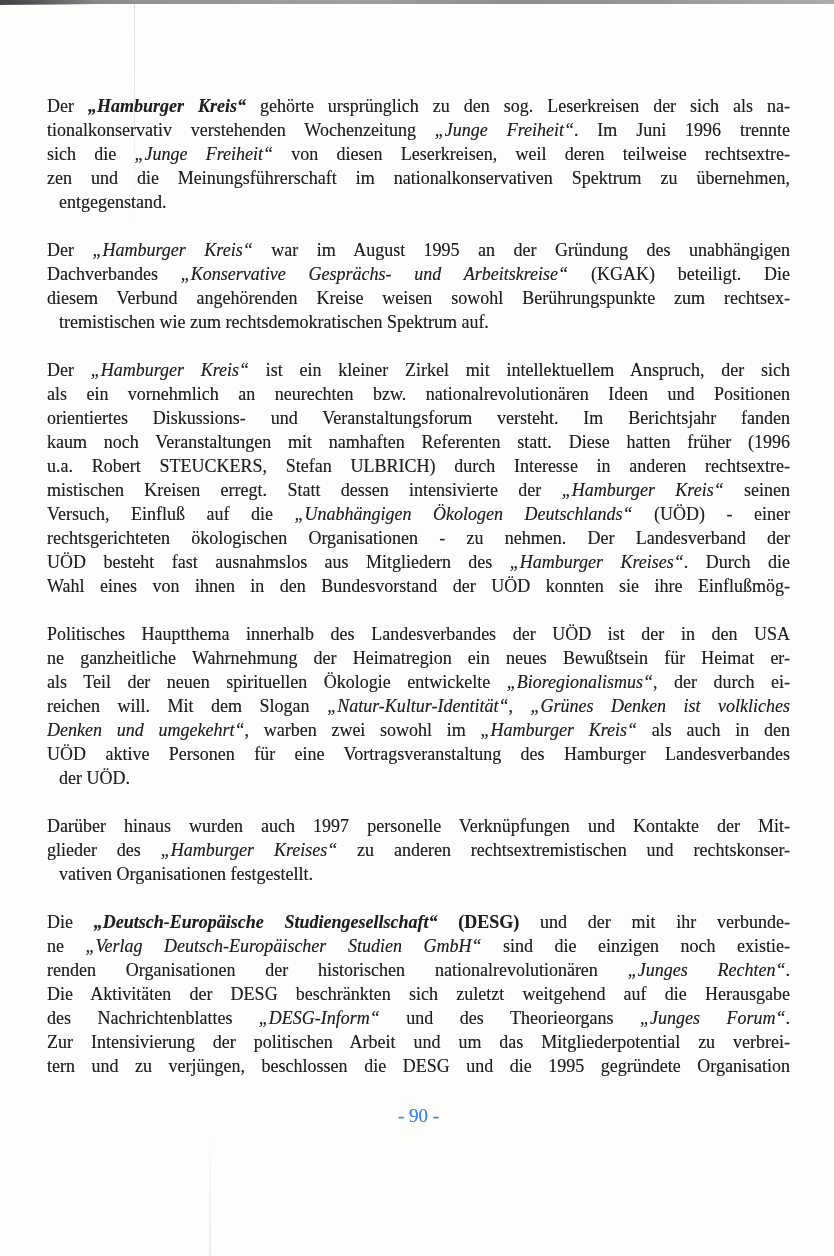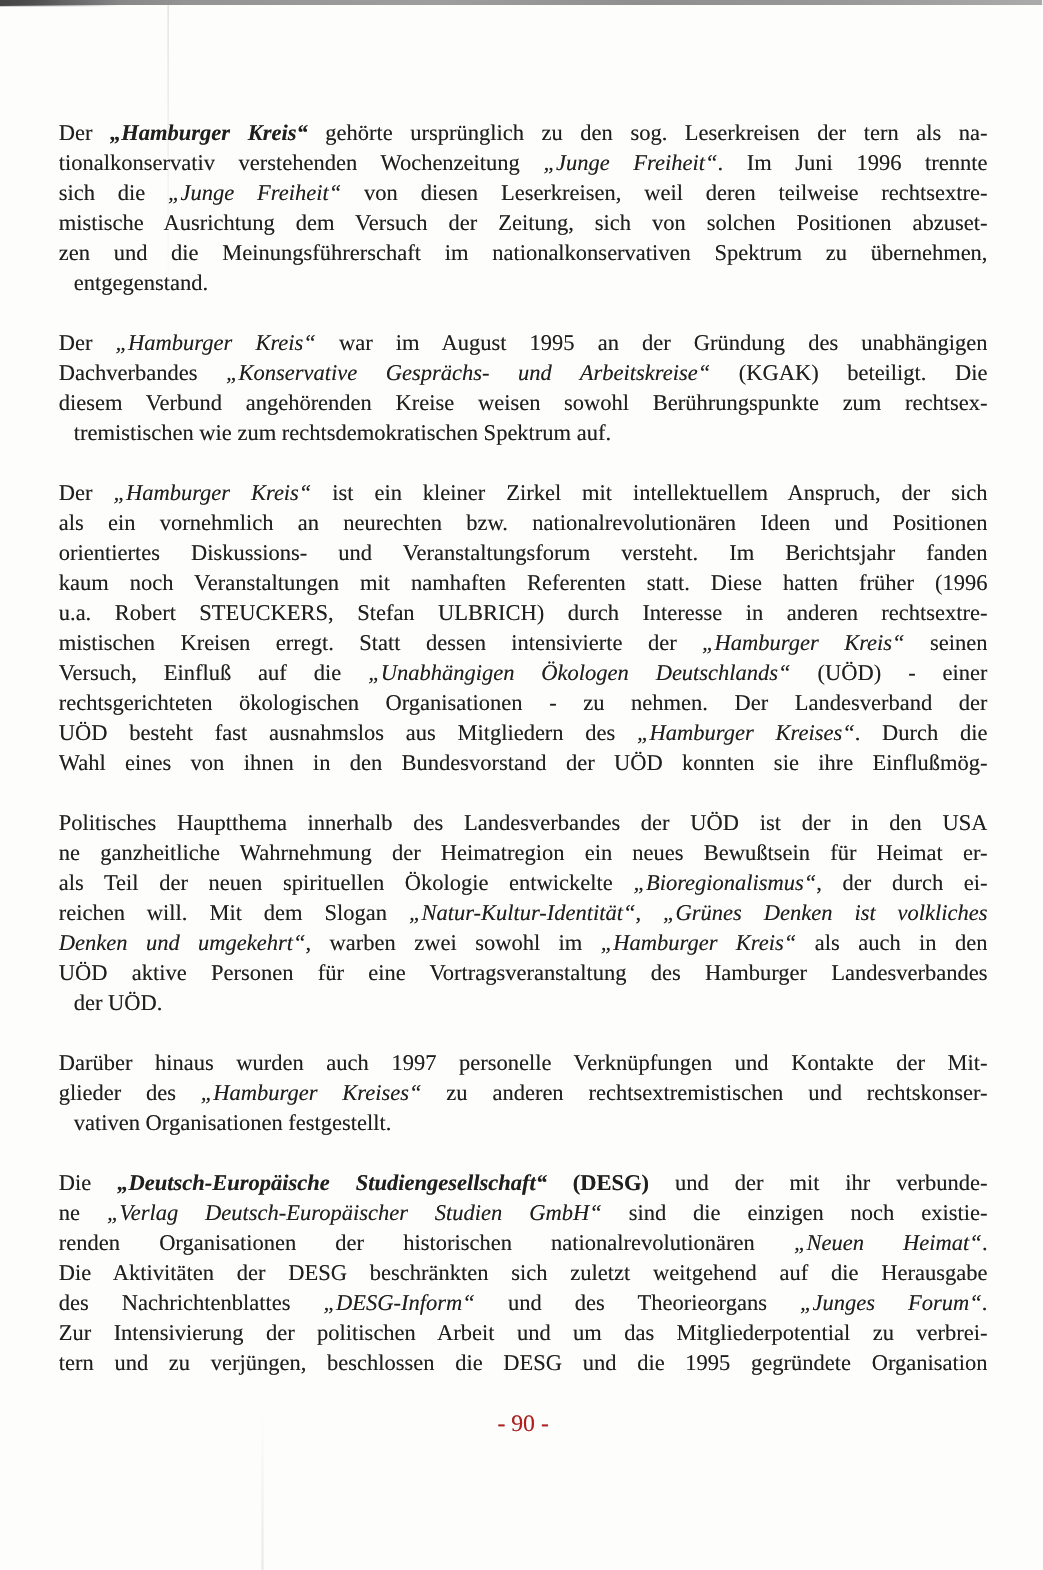--- a/index.html
+++ b/index.html
@@ -60,39 +60,38 @@
   .line span.n  { font-style: normal;  font-weight: normal; }
   .line span.i  { font-style: italic;  font-weight: normal; }
   .line span.b  { font-style: normal;  font-weight: bold; }
   .line span.bi { font-style: italic;  font-weight: bold; }
   .footer {
     margin-top: 26px;
     height: 24px;
     line-height: 24px;
     font-size: 19px;
     text-align: center;
-    color: #b91c1c;
+    color: #3b82f6;
     text-shadow: 0 0 0.4px rgba(0,0,0,0.4);
   }
 </style>
 </head>
 <body>
 
 <div class="page">
   <div class="top-edge"></div>
   <div class="top-edge-dark"></div>
   <div class="fold-top"></div>
   <div class="fold-bottom"></div>
 
   <div class="content">
     <div class="paragraph">
-        <div class="line"><span class="n">Der </span><span class="bi">„Hamburger Kreis“</span><span class="n"> gehörte ursprünglich zu den sog. Leserkreisen der tern als na-</span></div>
+        <div class="line"><span class="n">Der </span><span class="bi">„Hamburger Kreis“</span><span class="n"> gehörte ursprünglich zu den sog. Leserkreisen der sich als na-</span></div>
         <div class="line"><span class="n">tionalkonservativ verstehenden Wochenzeitung </span><span class="i">„Junge Freiheit“</span><span class="n">. Im Juni 1996 trennte</span></div>
         <div class="line"><span class="n">sich die </span><span class="i">„Junge Freiheit“</span><span class="n"> von diesen Leserkreisen, weil deren teilweise rechtsextre-</span></div>
-        <div class="line"><span class="n">mistische Ausrichtung dem Versuch der Zeitung, sich von solchen Positionen abzuset-</span></div>
         <div class="line"><span class="n">zen und die Meinungsführerschaft im nationalkonservativen Spektrum zu übernehmen,</span></div>
         <div class="line last"><span class="n">entgegenstand.</span></div>
       </div>
     <div class="paragraph">
         <div class="line"><span class="n">Der </span><span class="i">„Hamburger Kreis“</span><span class="n"> war im August 1995 an der Gründung des unabhängigen</span></div>
         <div class="line"><span class="n">Dachverbandes </span><span class="i">„Konservative Gesprächs- und Arbeitskreise“</span><span class="n"> (KGAK) beteiligt. Die</span></div>
         <div class="line"><span class="n">diesem Verbund angehörenden Kreise weisen sowohl Berührungspunkte zum rechtsex-</span></div>
         <div class="line last"><span class="n">tremistischen wie zum rechtsdemokratischen Spektrum auf.</span></div>
       </div>
     <div class="paragraph">
@@ -117,21 +116,21 @@
         <div class="line last"><span class="n">der UÖD.</span></div>
       </div>
     <div class="paragraph">
         <div class="line"><span class="n">Darüber hinaus wurden auch 1997 personelle Verknüpfungen und Kontakte der Mit-</span></div>
         <div class="line"><span class="n">glieder des </span><span class="i">„Hamburger Kreises“</span><span class="n"> zu anderen rechtsextremistischen und rechtskonser-</span></div>
         <div class="line last"><span class="n">vativen Organisationen festgestellt.</span></div>
       </div>
     <div class="paragraph">
         <div class="line"><span class="n">Die </span><span class="bi">„Deutsch-Europäische Studiengesellschaft“</span><span class="n"> </span><span class="b">(DESG)</span><span class="n"> und der mit ihr verbunde-</span></div>
         <div class="line"><span class="n">ne </span><span class="i">„Verlag Deutsch-Europäischer Studien GmbH“</span><span class="n"> sind die einzigen noch existie-</span></div>
-        <div class="line"><span class="n">renden Organisationen der historischen nationalrevolutionären </span><span class="i">„Neuen Heimat“</span><span class="n">.</span></div>
+        <div class="line"><span class="n">renden Organisationen der historischen nationalrevolutionären </span><span class="i">„Junges Rechten“</span><span class="n">.</span></div>
         <div class="line"><span class="n">Die Aktivitäten der DESG beschränkten sich zuletzt weitgehend auf die Herausgabe</span></div>
         <div class="line"><span class="n">des Nachrichtenblattes </span><span class="i">„DESG-Inform“</span><span class="n"> und des Theorieorgans </span><span class="i">„Junges Forum“</span><span class="n">.</span></div>
         <div class="line"><span class="n">Zur Intensivierung der politischen Arbeit und um das Mitgliederpotential zu verbrei-</span></div>
         <div class="line"><span class="n">tern und zu verjüngen, beschlossen die DESG und die 1995 gegründete Organisation</span></div>
       </div>
     <div class="footer">- 90 -</div>
   </div>
 </div>
 
 </body></html>

